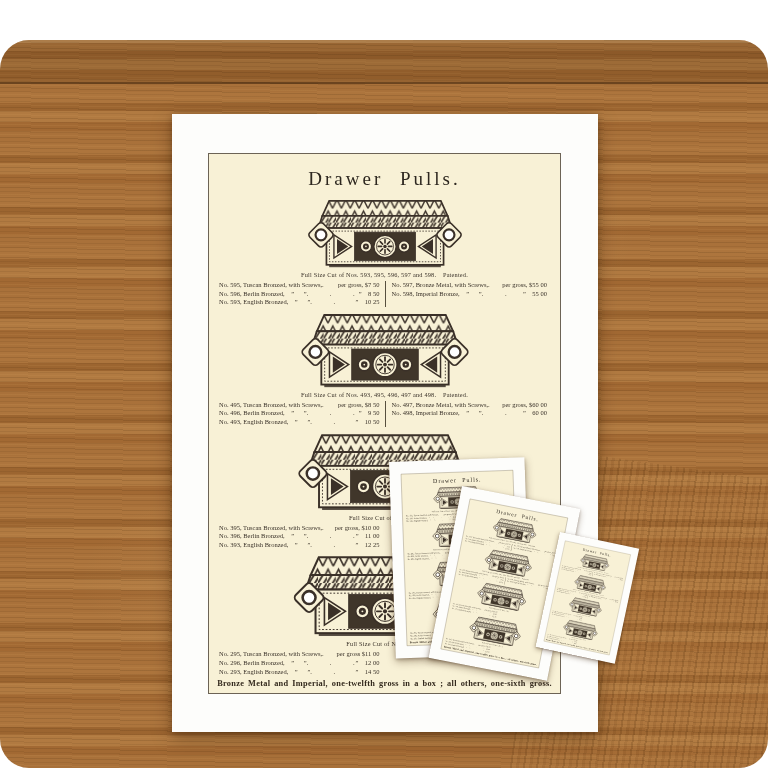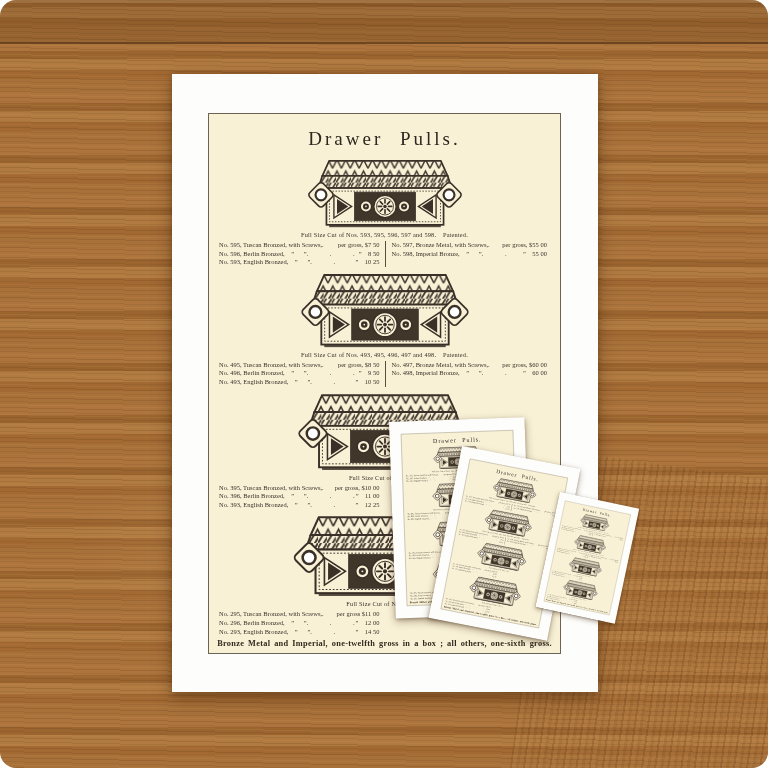--- a/index.html
+++ b/index.html
@@ -1,30 +1,30 @@
 <!DOCTYPE html>
 <html><head>
 <meta charset="utf-8">
 <style>
   html,body{margin:0;padding:0;background:#ffffff;}
   body{width:768px;height:768px;position:relative;font-family:"Liberation Serif",serif;}
 
   
-  .photo{position:absolute;inset:0;border-radius:16px;overflow:hidden;
+  .photo{position:absolute;inset:0;border-radius:29px;overflow:hidden;
     background:
       radial-gradient(ellipse 340px 130px at 400px 200px, rgba(255,226,170,.10), transparent 70%),
       radial-gradient(ellipse 320px 150px at 300px 540px, rgba(255,220,160,.09), transparent 70%),
       repeating-linear-gradient(1.2deg,
         rgba(72,44,14,.16) 0 1px, rgba(72,44,14,0) 1px 3px,
         rgba(214,164,98,.12) 3px 4px, rgba(72,44,14,0) 4px 6px,
         rgba(72,44,14,.10) 6px 7px, rgba(72,44,14,0) 7px 10px),
       repeating-linear-gradient(0deg,
         #a9713a 0 13px, #a26933 13px 22px, #b17a41 22px 33px,
         #9c6530 33px 41px, #ad753d 41px 52px),
-      #a9713a;}
+      #a9713a; margin-top: 40px;}
   .plank-top{position:absolute;left:0;top:0;right:0;height:42px;
     background:rgba(58,32,8,.16);
     border-bottom:2px solid rgba(48,26,7,.42);
     box-shadow:0 3px 0 rgba(255,228,178,.18) inset;}
   .grain-br{position:absolute;right:-50px;bottom:-60px;width:290px;height:360px;
     background:repeating-linear-gradient(90deg,
       rgba(95,60,22,.20) 0 2px, rgba(198,148,86,.12) 2px 6px,
       rgba(95,60,22,.09) 6px 9px, rgba(198,148,86,.06) 9px 13px);
     transform:rotate(8deg);border-radius:36px;}
 

